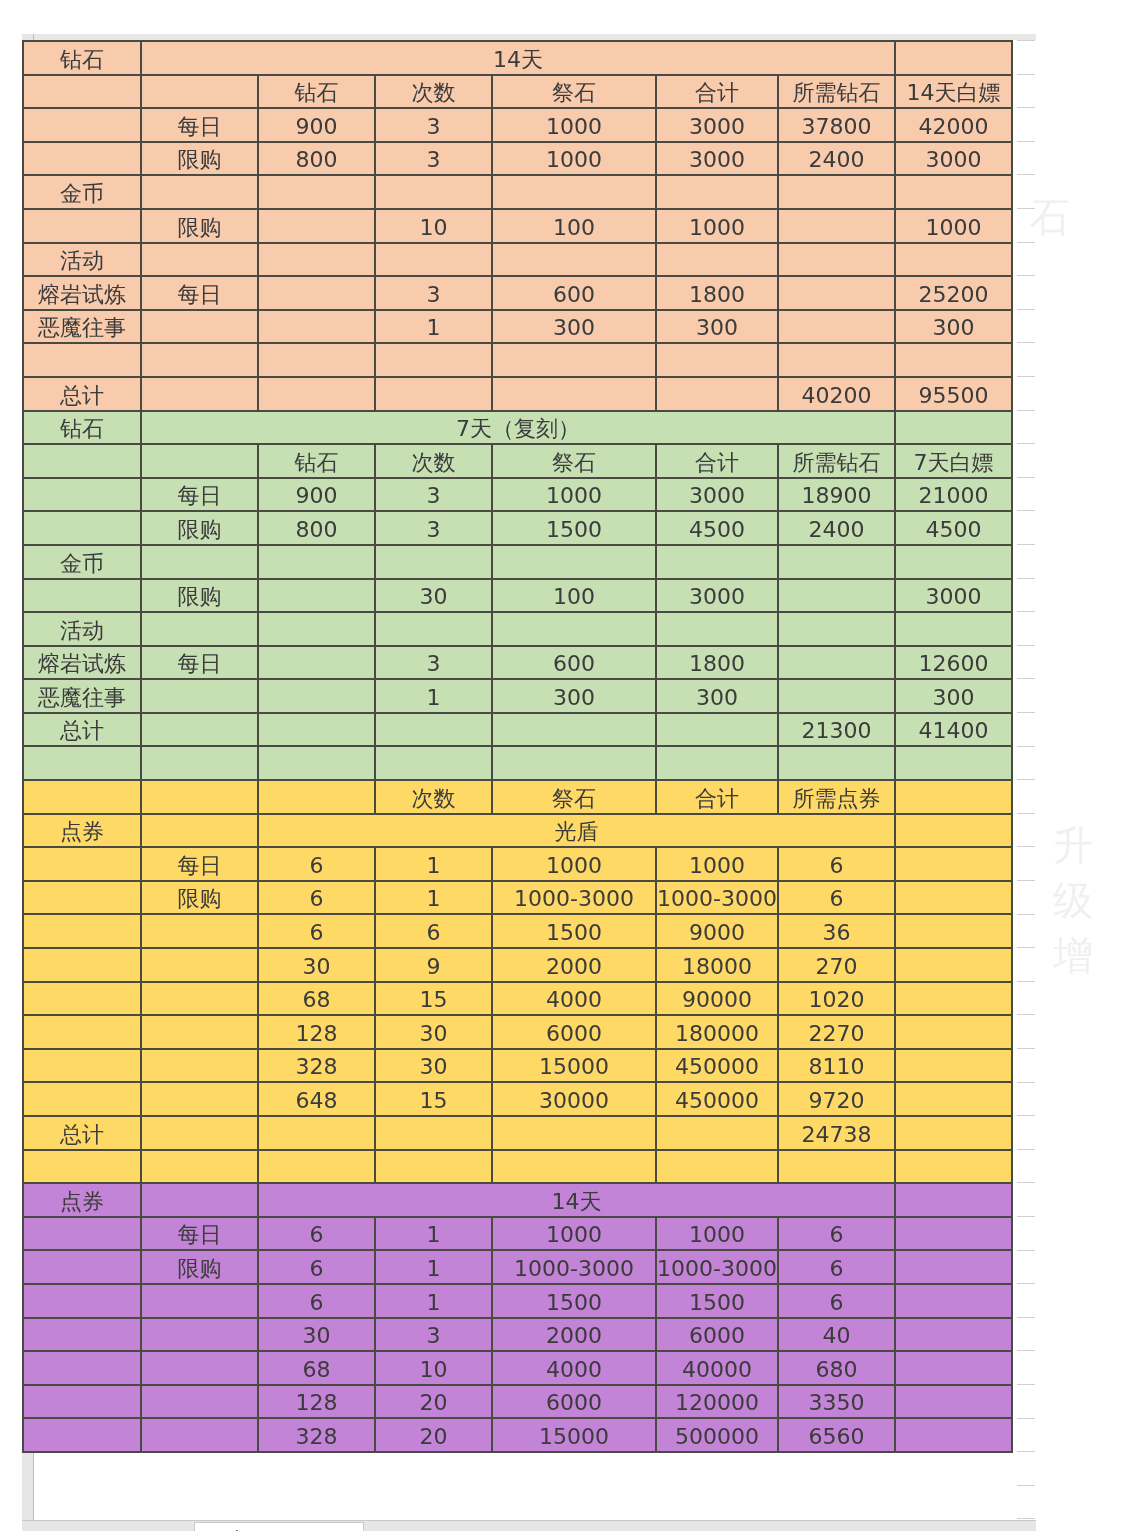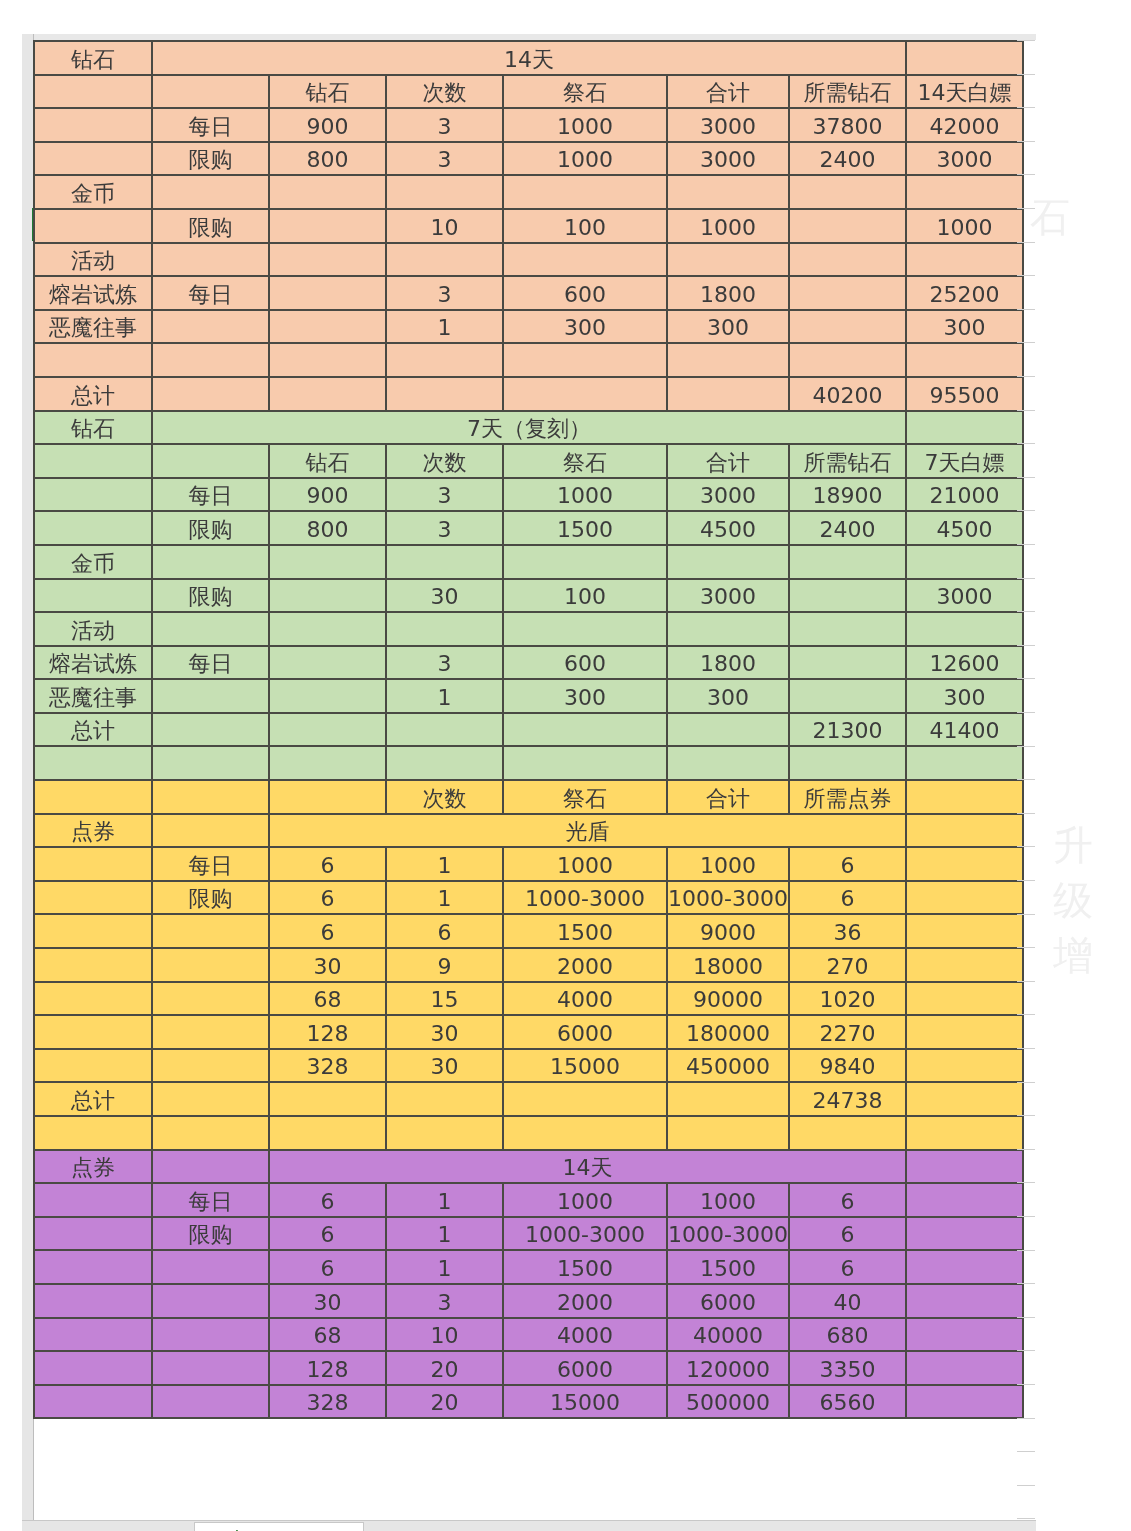--- a/index.html
+++ b/index.html
@@ -1,19 +1,19 @@
 <!DOCTYPE html>
 <html><head>
 <meta charset="utf-8">
 <style>
   html,body{margin:0;padding:0;background:#ffffff;}
   body{width:1131px;height:1531px;position:relative;overflow:hidden;font-family:"DejaVu Sans","Liberation Sans",sans-serif;}
   .rowhdr{position:absolute;left:22px;top:34px;width:11px;height:1490px;background:#e6e6e6;border-right:1px solid #bdbdbd;}
   .colhdr{position:absolute;left:22px;top:34px;width:1014px;height:6px;background:#e8e8e8;}
-  .sheet{position:absolute;left:33px;top:40px;}
+  .sheet{position:absolute;left:22px;top:40px;}
   table{border-collapse:collapse;table-layout:fixed;}
   td{height:31.6px;padding:0;border:2px solid #4a4a44;text-align:center;vertical-align:bottom;font-size:22px;line-height:28px;color:#3b3b3b;white-space:nowrap;overflow:hidden;}
   tr.orange td{background:#f8cbad;}
   tr.green td{background:#c6e0b4;}
   tr.yellow td{background:#ffd966;}
   tr.purple td{background:#c383d6;}
   .gridline{position:absolute;left:1017px;width:18px;height:1px;background:#cfcfcf;}
   .ghost{position:absolute;color:#f0f0f0;font-size:40px;}
   .tabbar{position:absolute;left:22px;top:1520px;width:1014px;height:11px;background:#e6e6e6;border-top:1px solid #c8c8c8;}
   .tab{position:absolute;left:194px;top:1522px;width:170px;height:12px;background:#ffffff;border:1px solid #c8c8c8;border-bottom:none;overflow:hidden;font-size:18px;color:#2e7d32;padding-left:28px;line-height:30px;box-sizing:border-box;}
@@ -328,21 +328,31 @@
           <td>2270</td>
           <td></td>
         </tr>
         <tr class="yellow">
           <td></td>
           <td></td>
           <td>328</td>
           <td>30</td>
           <td>15000</td>
           <td>450000</td>
-          <td>9840</td>
+          <td>8110</td>
+          <td></td>
+        </tr>
+        <tr class="yellow">
+          <td></td>
+          <td></td>
+          <td>648</td>
+          <td>15</td>
+          <td>30000</td>
+          <td>450000</td>
+          <td>9720</td>
           <td></td>
         </tr>
         <tr class="yellow">
           <td>总计</td>
           <td></td>
           <td></td>
           <td></td>
           <td></td>
           <td></td>
           <td>24738</td>

